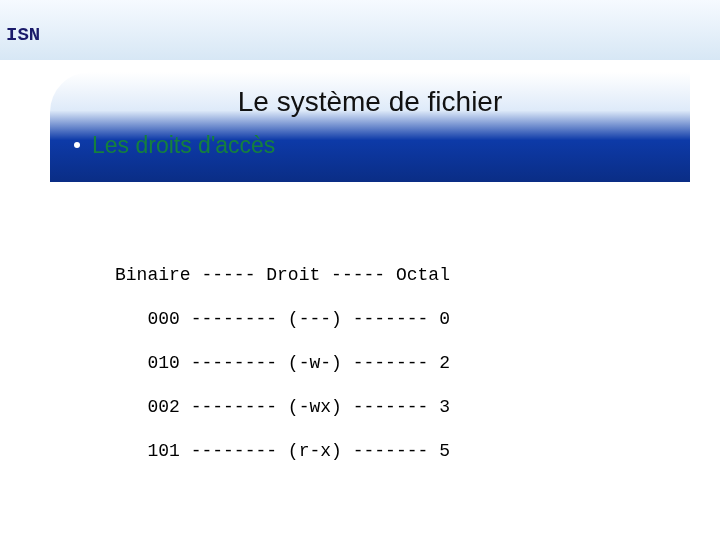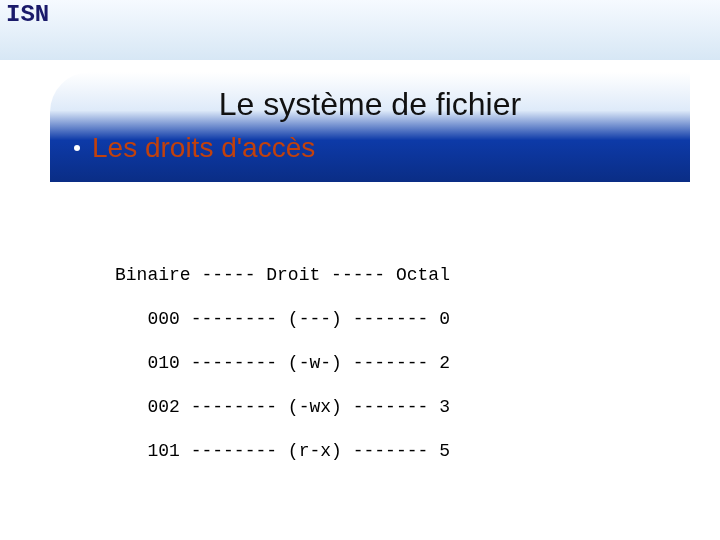--- a/index.html
+++ b/index.html
@@ -21,22 +21,23 @@
     left: 0;
     top: 0;
     width: 720px;
     height: 60px;
     background: linear-gradient(to bottom, #f6faff 0%, #d7e7f5 100%);
   }
   .isn-line1, .isn-line2 {
     font-family: "Courier New", monospace;
     font-weight: bold;
     color: #1a1a6a;
-    font-size: 24px;
+    font-size: 19px;
     line-height: 22px;
+    margin-top: 20px;
   }
   .isn-block {
     position: absolute;
     left: 6px;
     top: 4px;
   }
   .title-wrap {
     position: absolute;
     left: 50px;
     top: 72px;
@@ -56,29 +57,29 @@
        #0d3aa8 62%,
        #0a2d85 100%);
     
   }
   .title-text {
     position: absolute;
     left: 0;
     top: 14px;
     width: 640px;
     text-align: center;
-    font-size: 32px;
+    font-size: 28px;
     color: #111;
   }
   .subtitle {
     position: absolute;
     left: 24px;
     top: 60px;
-    font-size: 28px;
-    color: #c2410c;
+    font-size: 23px;
+    color: #15803d;
   }
   .subtitle .bullet {
     display: inline-block;
     width: 6px;
     height: 6px;
     background: #ffffff;
     border-radius: 50%;
     vertical-align: middle;
     margin-right: 12px;
     position: relative;

